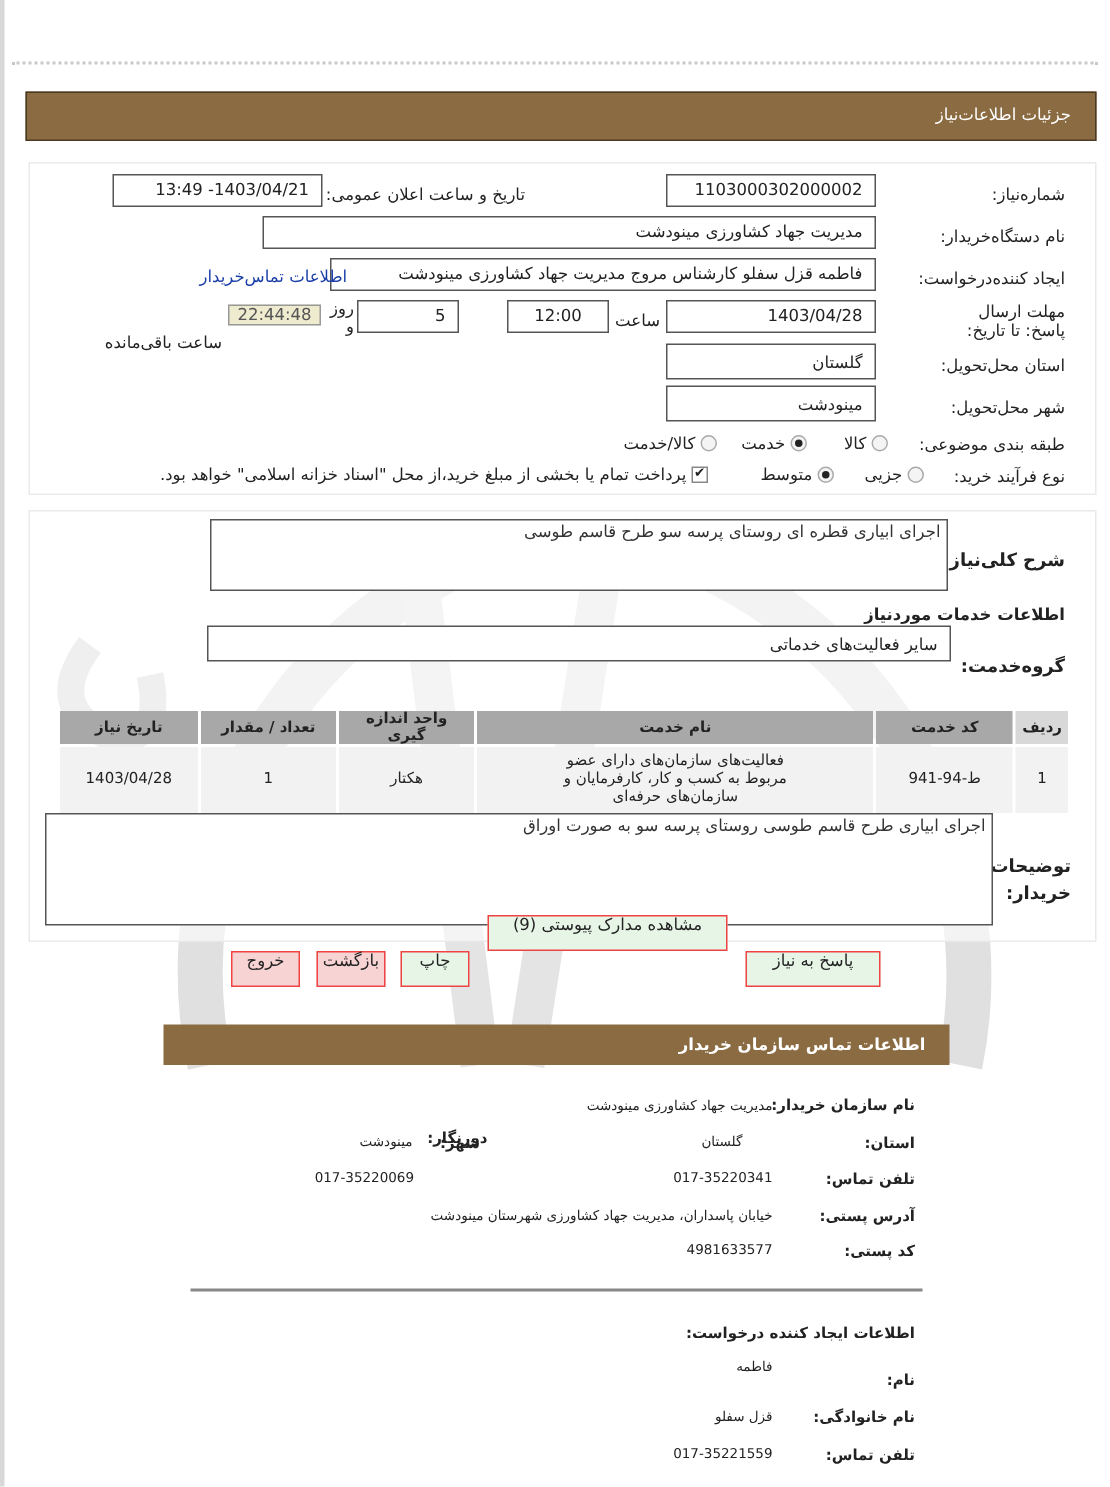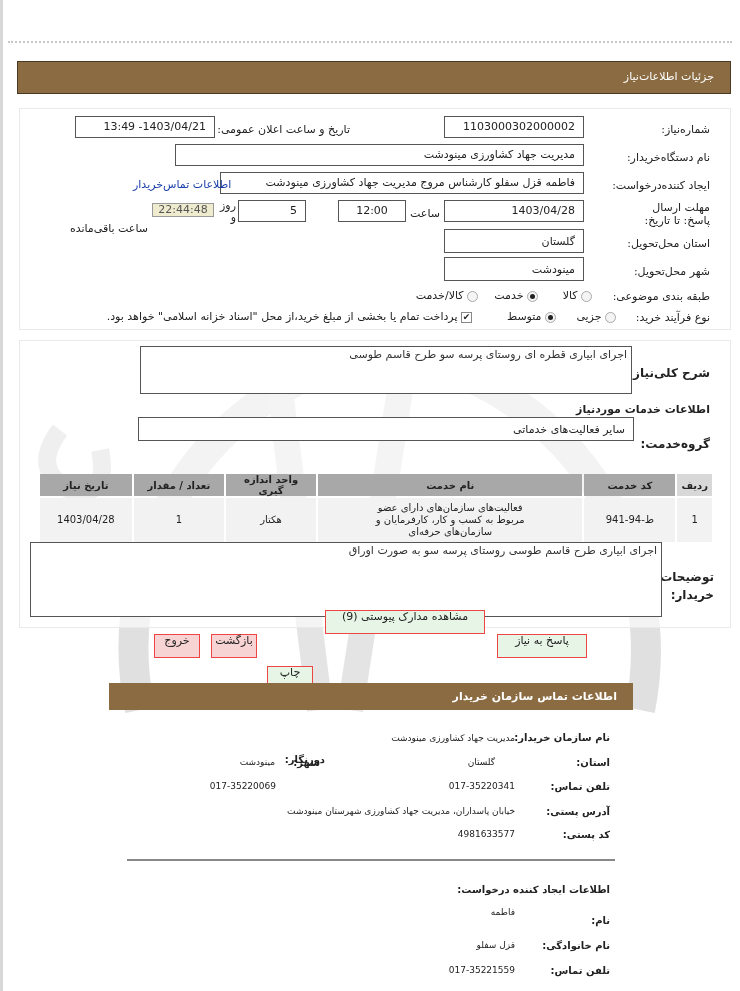--- a/index.html
+++ b/index.html
@@ -117,21 +117,21 @@
       <td>1403/04/28</td>
     </tr>
   </tbody>
 </table>
 
 <span class="lbl b" style="right:26px;top:568px;width:50px;white-space:normal;line-height:18px;font-size:12px;">توضیحات خریدار:</span>
 <div class="box" style="left:30px;top:542px;width:632px;height:75px;line-height:12px;padding:2px 4px;white-space:normal;color:#333;">اجرای ابیاری طرح قاسم طوسی روستای پرسه سو به صورت اوراق</div>
 
 <div class="btn g" style="left:497px;top:634px;width:90px;">پاسخ به نیاز</div>
 <div class="btn g" style="left:325px;top:610px;width:160px;">مشاهده مدارک پیوستی (9)</div>
-<div class="btn g" style="left:267px;top:634px;width:46px;margin-top:32px;">چاپ</div>
+<div class="btn g" style="left:267px;top:634px;width:46px;">چاپ</div>
 <div class="btn r" style="left:211px;top:634px;width:46px;">بازگشت</div>
 <div class="btn r" style="left:154px;top:634px;width:46px;">خروج</div>
 
 <div class="hdr" style="left:109px;top:683px;width:524px;height:27px;border:none;">
   <span style="font-weight:bold;top:7px;">اطلاعات تماس سازمان خریدار</span>
 </div>
 
 <span class="cb" style="right:130px;top:732px;">نام سازمان خریدار:</span>
 <span class="c" style="right:225px;top:733px;">مدیریت جهاد کشاورزی مینودشت</span>
 

